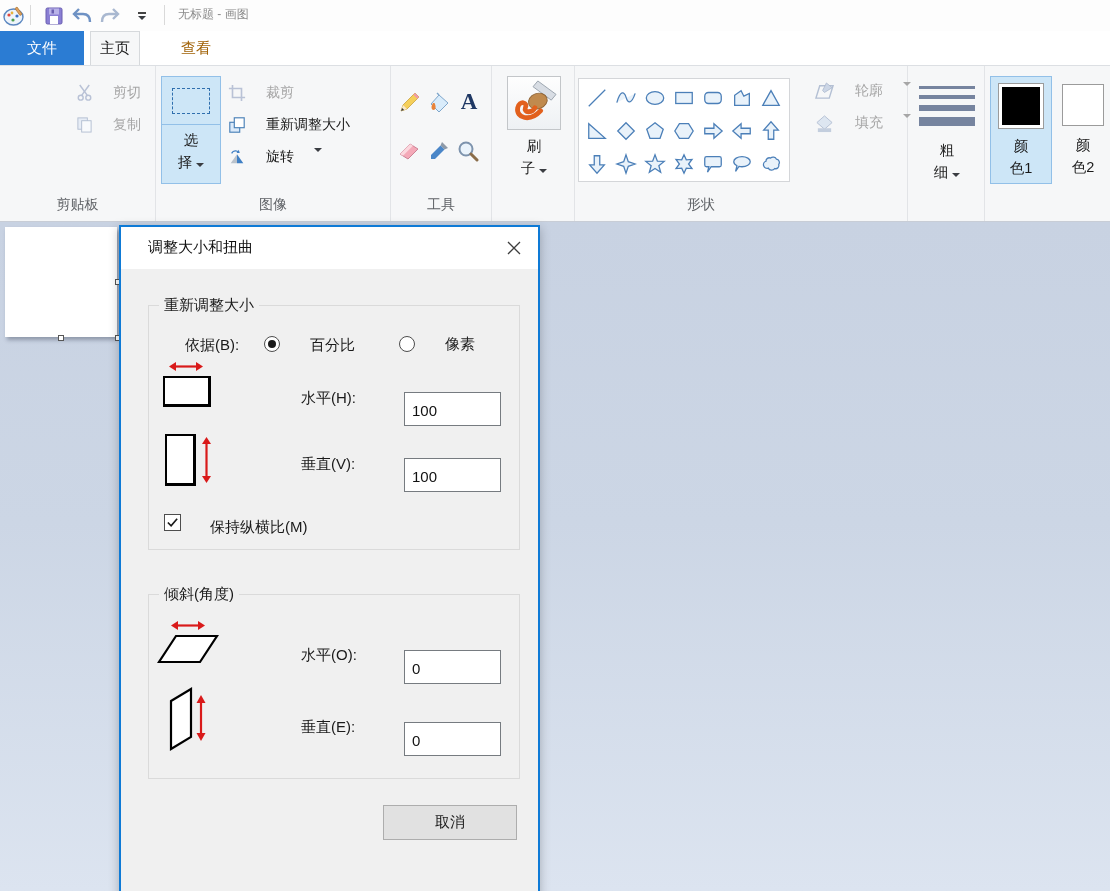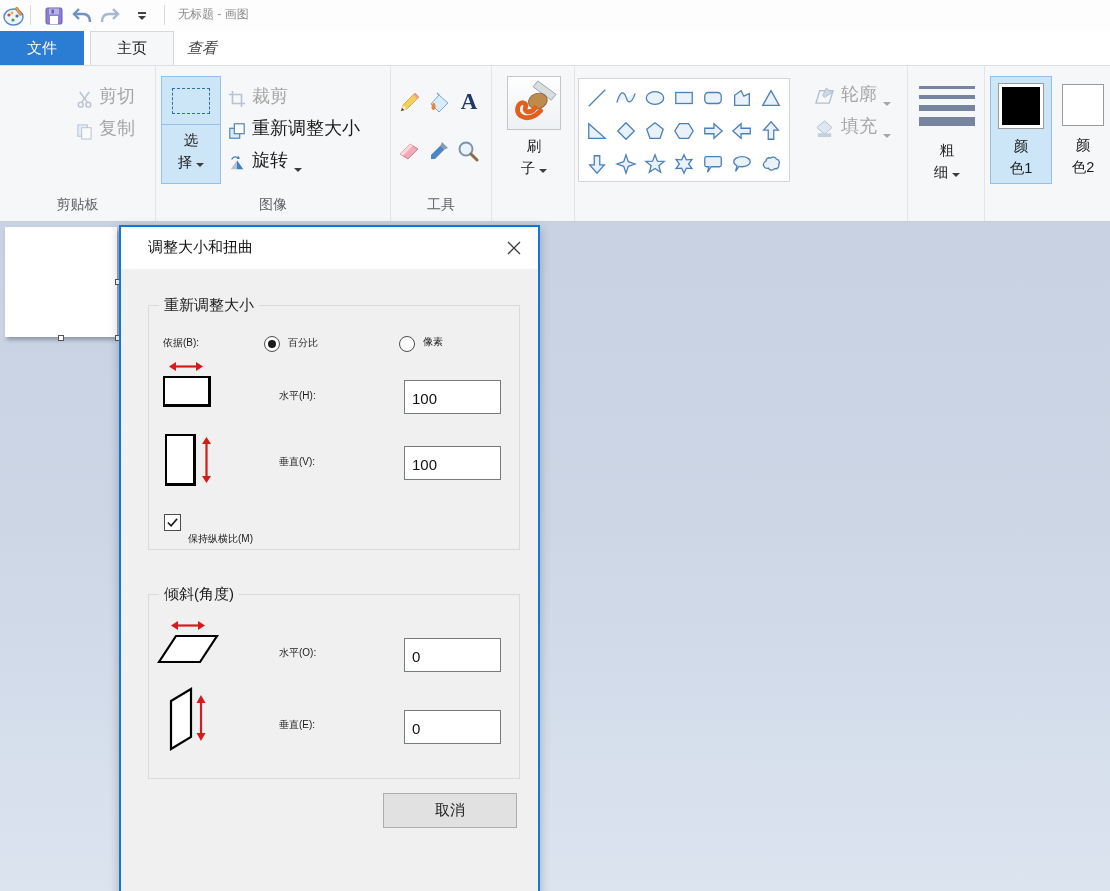--- a/index.html
+++ b/index.html
@@ -13,28 +13,28 @@
   #app-title { position:absolute; left:178px; top:6px; color:#8a8a8a; font-size:12px; }
   .qat-btn { position:absolute; top:4px; width:24px; height:24px; display:flex; align-items:center; justify-content:center; }
   .qat-dd { display:flex; flex-direction:column; align-items:center; gap:2px; }
   .qat-dd .bar { width:8px; height:1.5px; background:#444; }
   .caret { display:inline-block; width:0; height:0; border-left:4px solid transparent; border-right:4px solid transparent; border-top:4px solid #3a3d42; }
 
   
   #tabrow { position:absolute; left:0; top:31px; width:1110px; height:34px; background:#fff; }
   .tab { position:absolute; top:0; height:34px; display:flex; align-items:center; justify-content:center; font-size:15px; }
   #tab-file { left:0; width:84px; background:#2b7cd3; color:#fff; }
-  #tab-home { left:90px; width:84px; background:#f6f7f8; border:1px solid #d6d9dc; border-bottom:none; color:#1a1a1a; }
-  #tab-view { left:172px; width:60px; color:#404040;font-style:italic; }
+  #tab-home { left:90px; width:50px; background:#f6f7f8; border:1px solid #d6d9dc; border-bottom:none; color:#1a1a1a; }
+  #tab-view { left:166px; width:60px; color:#a16207; }
 
   
   #ribbon { position:absolute; left:0; top:65px; width:1110px; height:157px; background:#f6f7f8; border-top:1px solid #dcdfe3; border-bottom:1px solid #c8cdd6; }
   .rgroup { position:absolute; top:0; height:155px; border-right:1px solid #e2e4e7; }
   .grp-label { position:absolute; bottom:7px; left:0; right:0; text-align:center; color:#5f6266; font-size:14px; }
-  .row-item { position:absolute; display:flex; align-items:flex-end; gap:6px; font-size:18px; white-space:nowrap; }
+  .row-item { position:absolute; display:flex; align-items:flex-start; gap:20px; font-size:14px; white-space:nowrap; }
   .disabled-text { color:#a6a6a6; }
   .big-btn { position:absolute; display:flex; flex-direction:column; align-items:center; }
   .sel-btn { background:#cde6f7; border:1px solid #92c0e8; }
   .two-line { text-align:center; line-height:22px; font-size:14.5px; }
 
   
   .size-bar { position:absolute; left:0; background:#76849f; width:56px; }
 
   
   #shapes-box { position:absolute; left:578px; top:12px; width:212px; height:104px; background:#fff; border:1px solid #d4d6d9; display:flex; flex-wrap:wrap; align-content:flex-start; padding:2px 3px; }
@@ -50,29 +50,29 @@
   #canvas { position:absolute; left:5px; top:5px; width:112px; height:110px; background:#fff; box-shadow:2px 3px 4px rgba(70,80,100,.45); }
   .handle { position:absolute; width:6px; height:6px; background:#fff; border:1px solid #565656; }
 
   
   #dialog { position:absolute; left:119px; top:225px; width:421px; height:773px; background:#f0f0f0; border:2px solid #0e7ad6; box-shadow:0 3px 10px rgba(0,0,0,.25); }
   #dlg-titlebar { position:absolute; left:0; top:0; width:100%; height:42px; background:#fff; }
   #dlg-title { position:absolute; left:27px; top:11px; font-size:15px; color:#111; }
   #dlg-close { position:absolute; left:380px; top:9px; width:26px; height:24px; display:flex; align-items:center; justify-content:center; }
   .groupbox { position:absolute; border:1px solid #dadada; }
   .gb-label { position:absolute; top:-10px; left:10px; background:#f0f0f0; padding:0 5px; font-size:15px; }
-  .dlg-lbl { position:absolute; font-size:10px; }
-  .dlg-input { position:absolute; width:97px; height:34px; border:1px solid #767b80; background:#fff; font-family:"Liberation Sans",sans-serif; font-size:15px; padding:2px 7px 0; color:#111; }
+  .dlg-lbl { position:absolute; font-size:15px;margin-left:22px; }
+  .dlg-input { position:absolute; width:97px; height:34px; border:1px solid #767b80; background:#fff; font-family:"Liberation Sans",sans-serif; font-size:15px; padding:2px 7px 0; color:#111;margin-top:12px; }
   .radio { position:absolute; width:16px; height:16px; border:1px solid #4d4d4d; border-radius:50%; background:#fff; display:flex; align-items:center; justify-content:center; }
   .radio .dot { width:8px; height:8px; border-radius:50%; background:#1a1a1a; }
   .checkbox { position:absolute; width:17px; height:17px; border:1px solid #4d4d4d; background:#fff; display:flex; align-items:center; justify-content:center; }
   .blk-rect { border:2px solid #000; background:#fff; position:absolute; }
   .dlg-btn { position:absolute; display:flex; align-items:center; justify-content:center; background:#e1e1e1; font-size:15px; }
   #btn-ok { left:114px; top:576px; width:134px; height:39px; border:2px solid #0078d7; }
-  #btn-cancel { left:262px; top:566px; width:134px; height:35px; border:1px solid #adadad; }
+  #btn-cancel { left:262px; top:578px; width:134px; height:35px; border:1px solid #adadad; }
 </style>
 </head>
 <body>
 
 <div id="screen">
 
   <div id="titlebar">
     <div class="qat-btn" style="left:2px;">
       <svg width="22" height="22" viewBox="0 0 22 22">
         <ellipse cx="10.5" cy="12" rx="9.5" ry="8" fill="#eef4fb" stroke="#5b87c0" stroke-width="1.4"></ellipse>
@@ -351,20 +351,21 @@
         <span class="caret" style="border-top-color:#a6a6a6;"></span>
       </div>
       <div class="row-item" style="left:239px;top:48px;">
         <svg width="21" height="19" viewBox="0 0 22 20">
           <polygon points="11,2 19,9 11,16 3,9" fill="#dde6f1" stroke="#b4c0d4"></polygon>
           <rect x="4" y="15" width="14" height="4" fill="#c3cede"></rect>
         </svg>
         <span class="disabled-text">填充</span>
         <span class="caret" style="border-top-color:#a6a6a6;"></span>
       </div>
+      <div class="grp-label" style="left:0;right:80px;">形状</div>
     </div>
 
     <div class="rgroup" style="left:908px;width:77px;">
       <div class="big-btn" style="left:8px;top:10px;width:62px;height:112px;">
         <div style="position:relative;width:56px;height:48px;margin-top:8px;">
           <div class="size-bar" style="top:2px;height:3px;"></div>
           <div class="size-bar" style="top:11px;height:4px;"></div>
           <div class="size-bar" style="top:21px;height:6px;"></div>
           <div class="size-bar" style="top:33px;height:9px;"></div>
         </div>
@@ -442,21 +443,21 @@
           <polygon points="6.5,46 2,39 11,39" fill="#d91a1a"></polygon>
       </svg>
       <span class="dlg-lbl" style="left:130px;top:149px;">垂直(V):</span>
       <input class="dlg-input" style="left: 255px; top: 140px;" value="100">
 
       <span class="checkbox" style="left:15px;top:208px;">
         <svg width="13" height="13" viewBox="0 0 14 14">
           <path d="M2 7 L5.5 10.5 L12 3" stroke="#1a1a1a" stroke-width="1.8" fill="none"></path>
         </svg>
       </span>
-      <span class="dlg-lbl" style="left:39px;top:226px;">保持纵横比(M)</span>
+      <span class="dlg-lbl" style="left:39px;top:212px;">保持纵横比(M)</span>
     </div>
 
     <div class="groupbox" style="left:27px;top:367px;width:372px;height:185px;">
       <span class="gb-label">倾斜(角度)</span>
 
       <svg class="abs" style="left:22px;top:24px;" width="34" height="13" viewBox="0 0 34 13">
         <line x1="4" y1="6.5" x2="30" y2="6.5" stroke="#d91a1a" stroke-width="2.2"></line>
         <polygon points="0,6.5 7,2 7,11" fill="#d91a1a"></polygon>
           <polygon points="34,6.5 27,2 27,11" fill="#d91a1a"></polygon>
       </svg>

